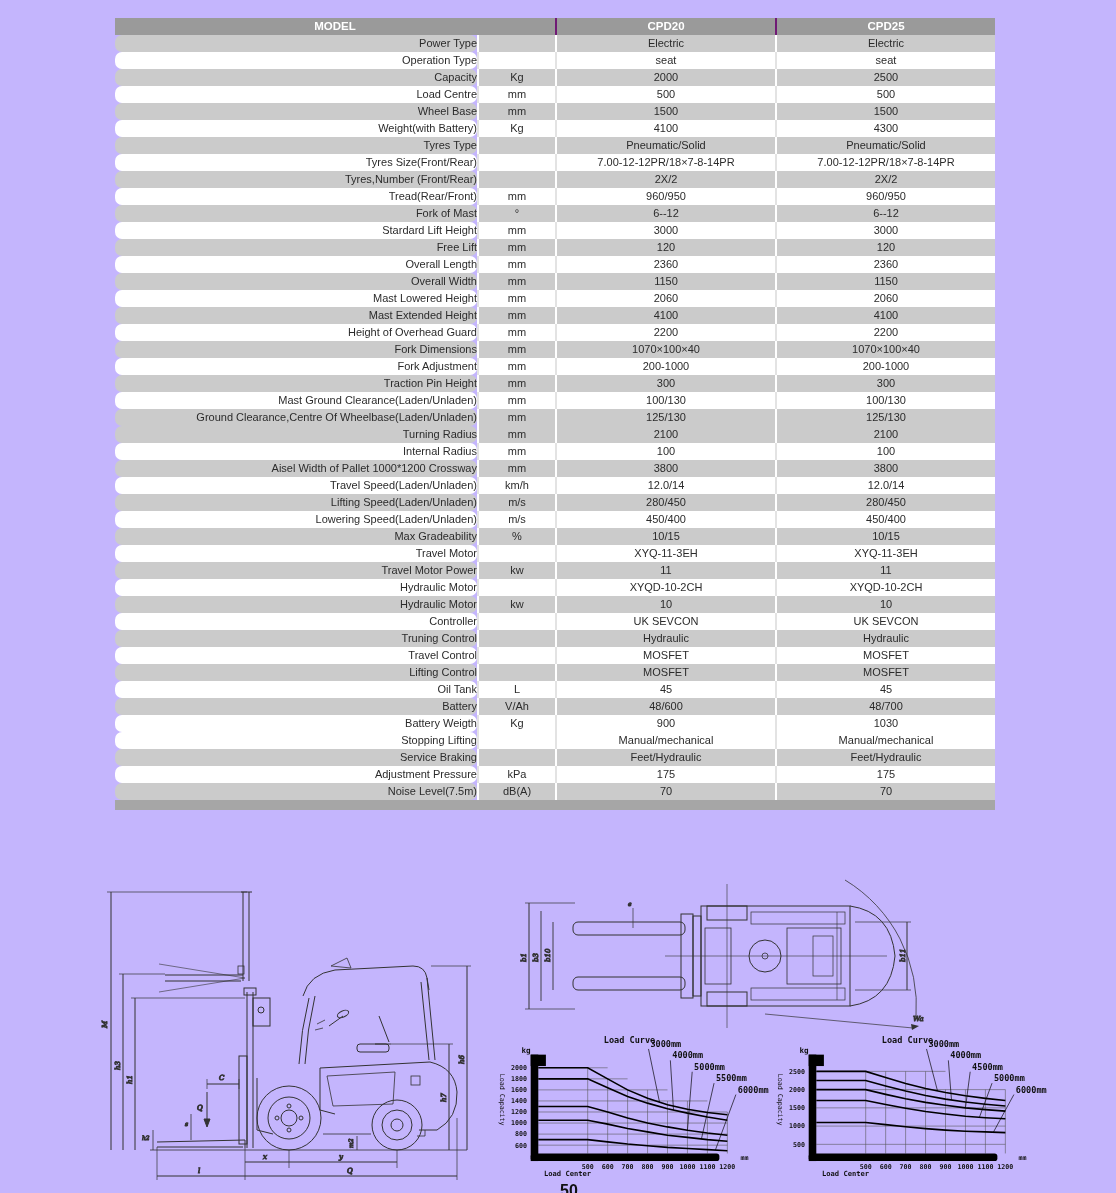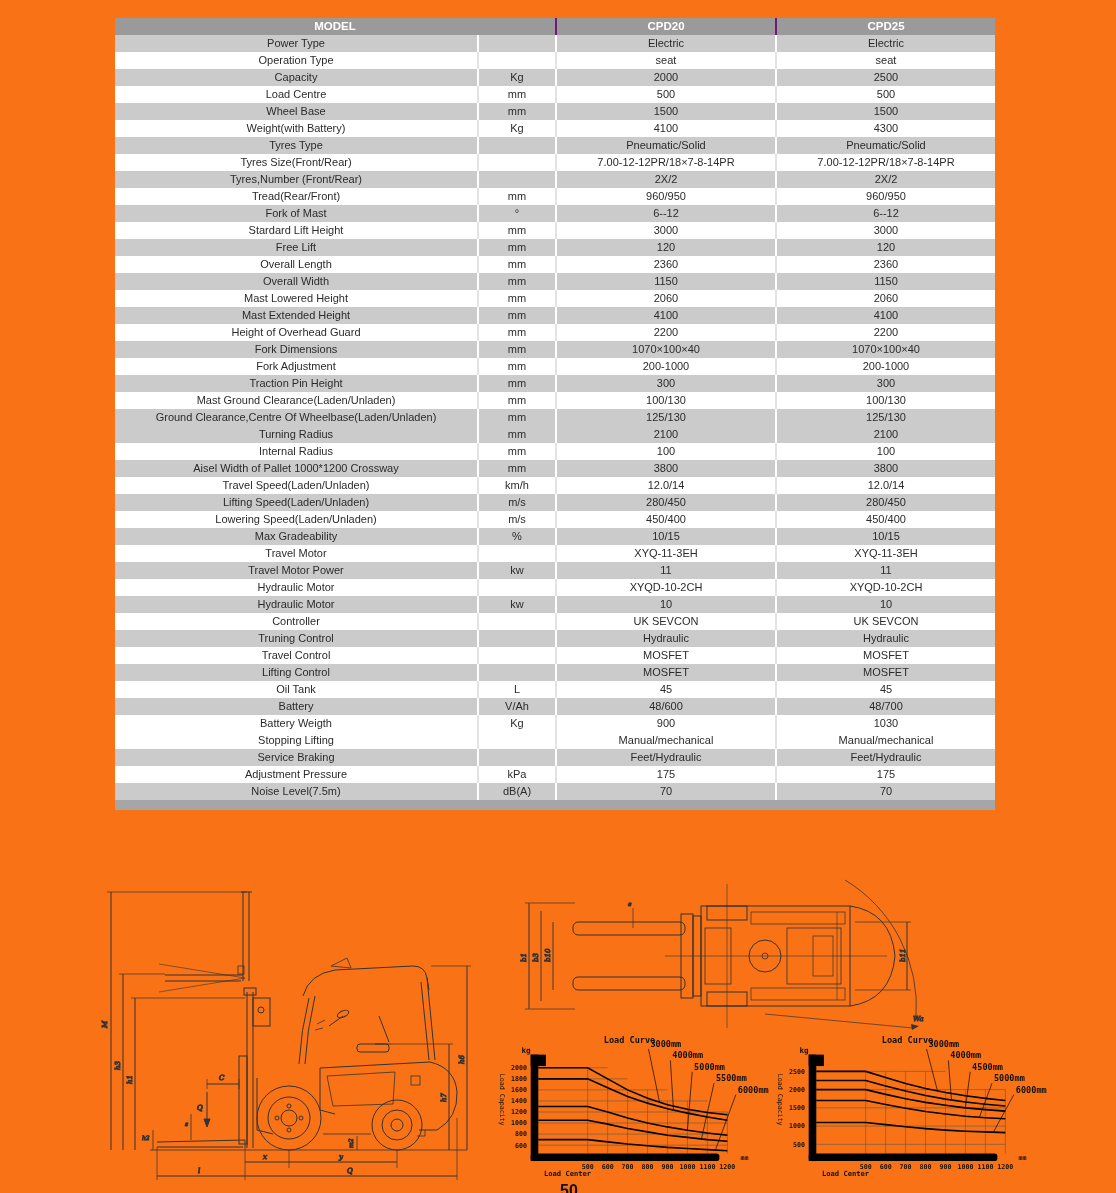--- a/index.html
+++ b/index.html
@@ -1,25 +1,25 @@
 <!DOCTYPE html>
 <html><head>
 <meta charset="utf-8">
 <style>
   html,body{margin:0;padding:0;background:#ffffff;}
-  #page{position:relative;width:1116px;height:1193px;background:#f97316;overflow:hidden;
+  #page{position:relative;width:1116px;height:1193px;background:#c4b5fd;overflow:hidden;
         font-family:"Liberation Sans",sans-serif;color:#2b2b2b;}
   
   #spec-table-wrap{position:absolute;left:115px;top:18px;width:880px;}
   table.spec{border-collapse:separate;border-spacing:0;table-layout:fixed;width:880px;}
   table.spec th, table.spec td{height:17px;padding:0;font-size:11px;line-height:17px;
         white-space:nowrap;overflow:hidden;vertical-align:middle;}
   table.spec th{background:#9a9a9a;color:#ffffff;font-weight:bold;font-size:11.5px;height:16px;text-align:center;}
   table.spec th + th{border-left:2px solid #701a75;}
-  td.name{text-align:center;padding-left:8px;}
+  td.name{text-align:right;padding-left:8px;border-radius:7px;}
   td.unit, td.val{text-align:center;}
   tr.g td{background:#cbcbcb;}
   tr.w td{background:#ffffff;}
   tr.g td + td{border-left:2px solid #ffffff;}
   tr.w td + td{border-left:2px solid #e3e3e3;}
   tr.tfoot td{background:#a6a6a6;height:10px;border-left:none !important;}
   
   .draw{position:absolute;}
   svg text{font-family:"DejaVu Serif",serif;font-style:italic;fill:#222;}
   svg.chart text{font-family:"DejaVu Sans Mono",monospace;font-style:normal;fill:#111;}

